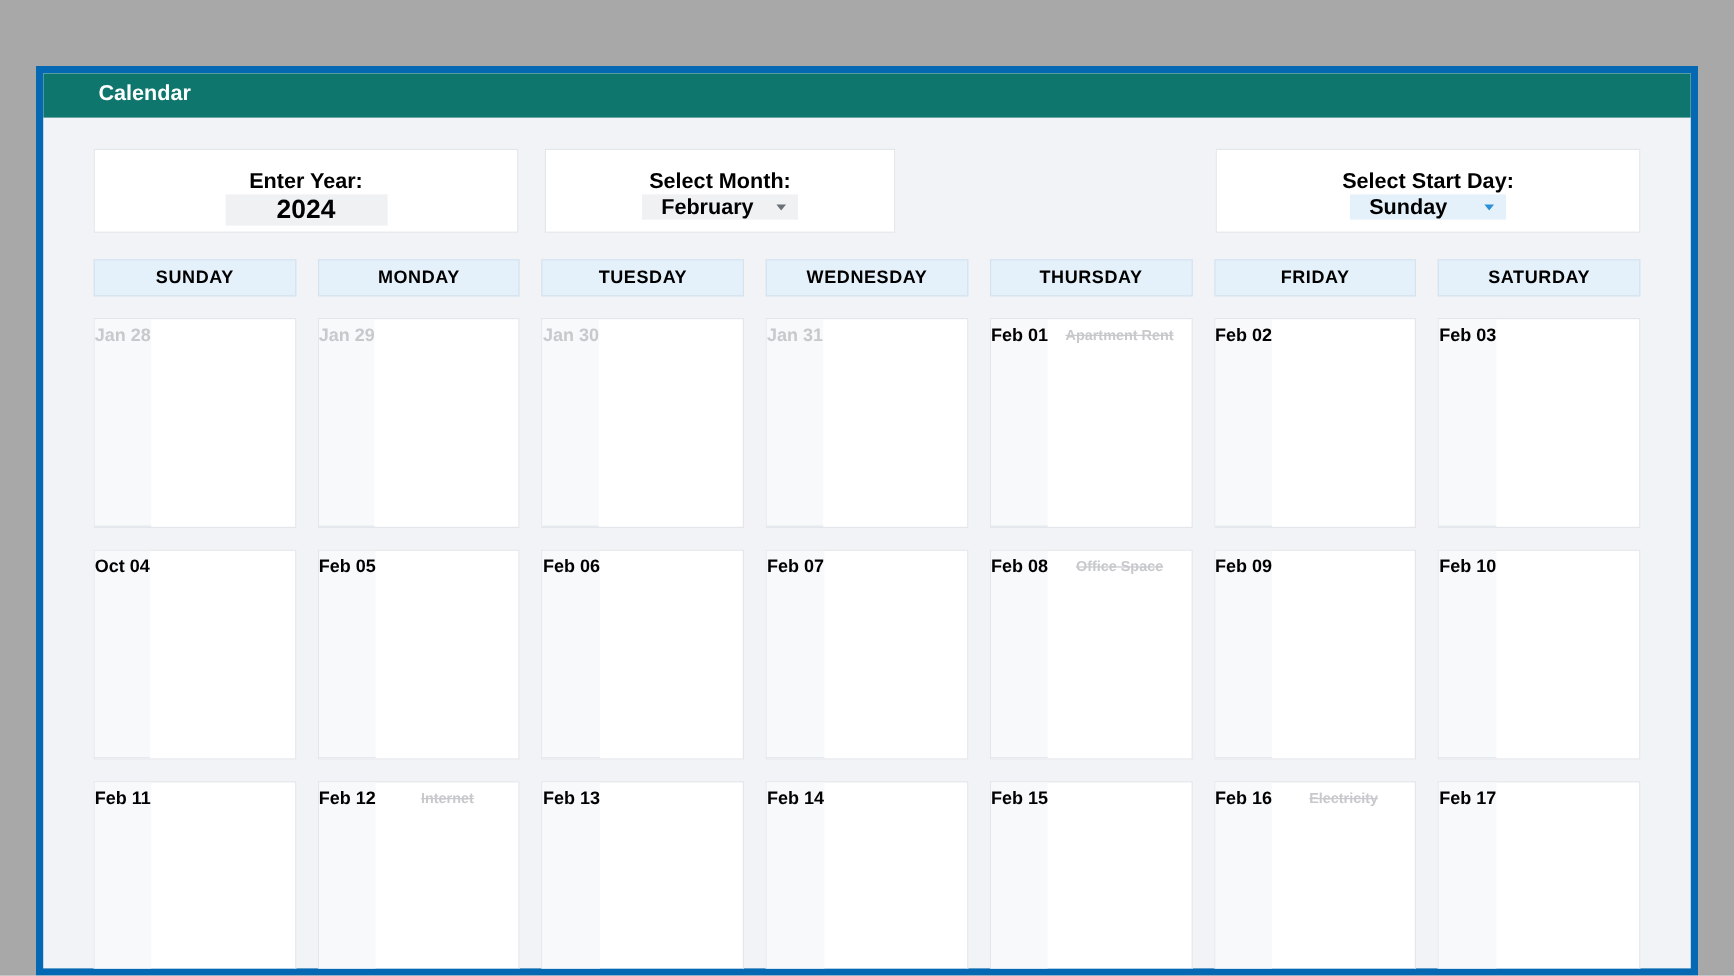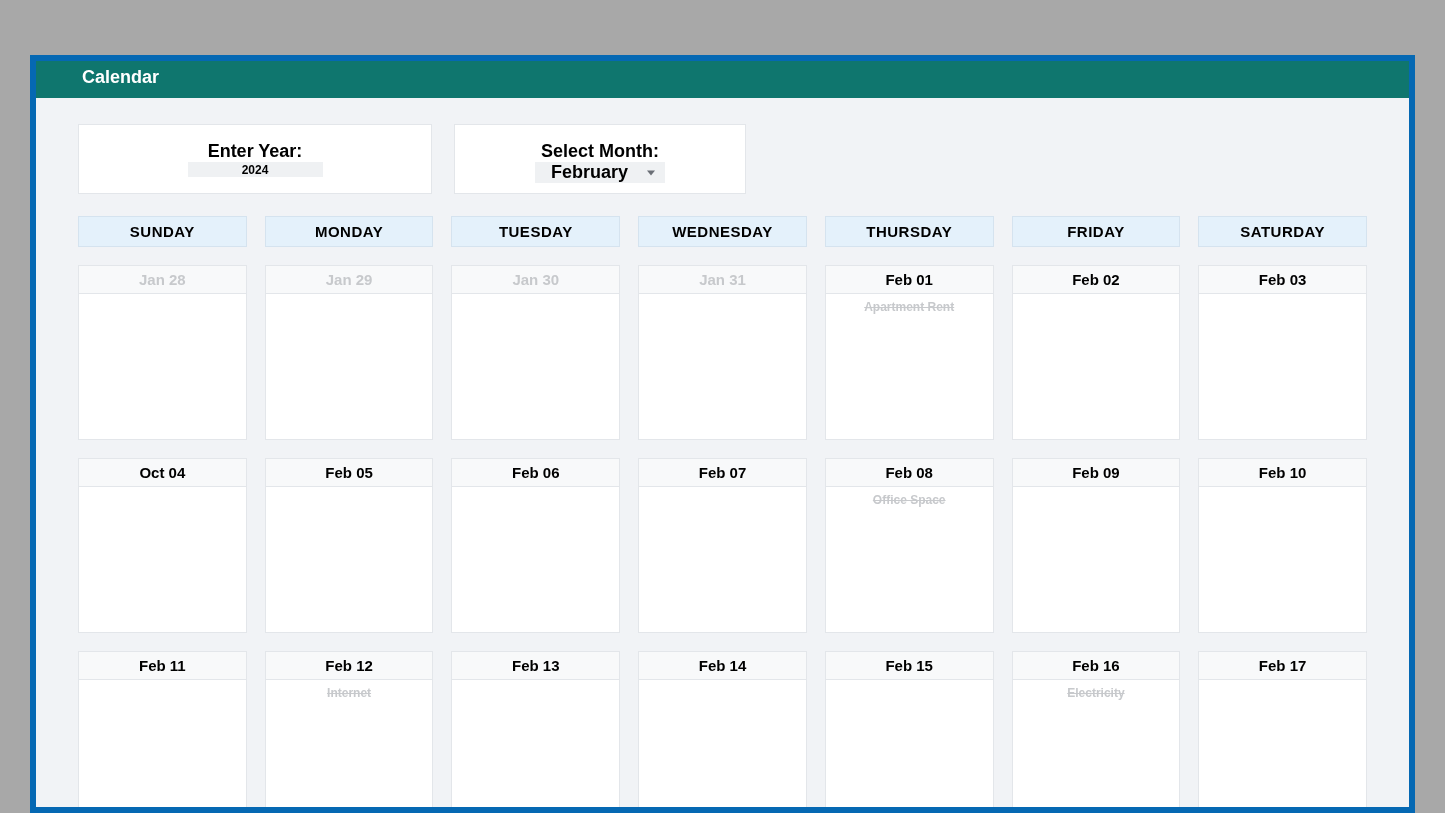--- a/index.html
+++ b/index.html
@@ -57,21 +57,21 @@
       color: #000;
     }
     .year-input {
       background: #eff1f3;
       width: 135px;
       height: 36px;
       display: flex;
       align-items: center;
       justify-content: center;
       font-weight: 700;
-      font-size: 12px;
+      font-size: 22px;
       color: #000;
     }
     .select-box {
       height: 36px;
       padding: 0 30px 0 16px;
       position: relative;
       display: flex;
       align-items: center;
       font-weight: 700;
       font-size: 18px;
@@ -107,21 +107,21 @@
       font-size: 15px;
       letter-spacing: 0.5px;
       padding: 6px 0;
       color: #000;
     }
     .day-cell {
       background: #fff;
       border: 1px solid #e3e6ea;
       height: 175px;
       display: flex;
-      flex-direction: column;
+      flex-direction: row;
     }
     .day-date {
       background: #f8f9fa;
       text-align: center;
       font-weight: 700;
       font-size: 15px;
       padding: 5px 0;
       border-bottom: 1px solid #e3e6ea;
       color: #000;
     }
@@ -159,20 +159,27 @@
       <div class="control-card month">
         <span class="control-label">Select Month:</span>
         <div class="select-box gray">
           <span>February</span>
           <span class="caret"></span>
         </div>
       </div>
 
       <div class="spacer"></div>
 
+      <div class="control-card startday">
+        <span class="control-label">Select Start Day:</span>
+        <div class="select-box blue">
+          <span>Sunday</span>
+          <span class="caret"></span>
+        </div>
+      </div>
 
     </div>
 
     <div class="calendar-grid" id="calendar-grid">
 
     <div class="day-header">SUNDAY</div>
         <div class="day-header">MONDAY</div>
         <div class="day-header">TUESDAY</div>
         <div class="day-header">WEDNESDAY</div>
         <div class="day-header">THURSDAY</div>

